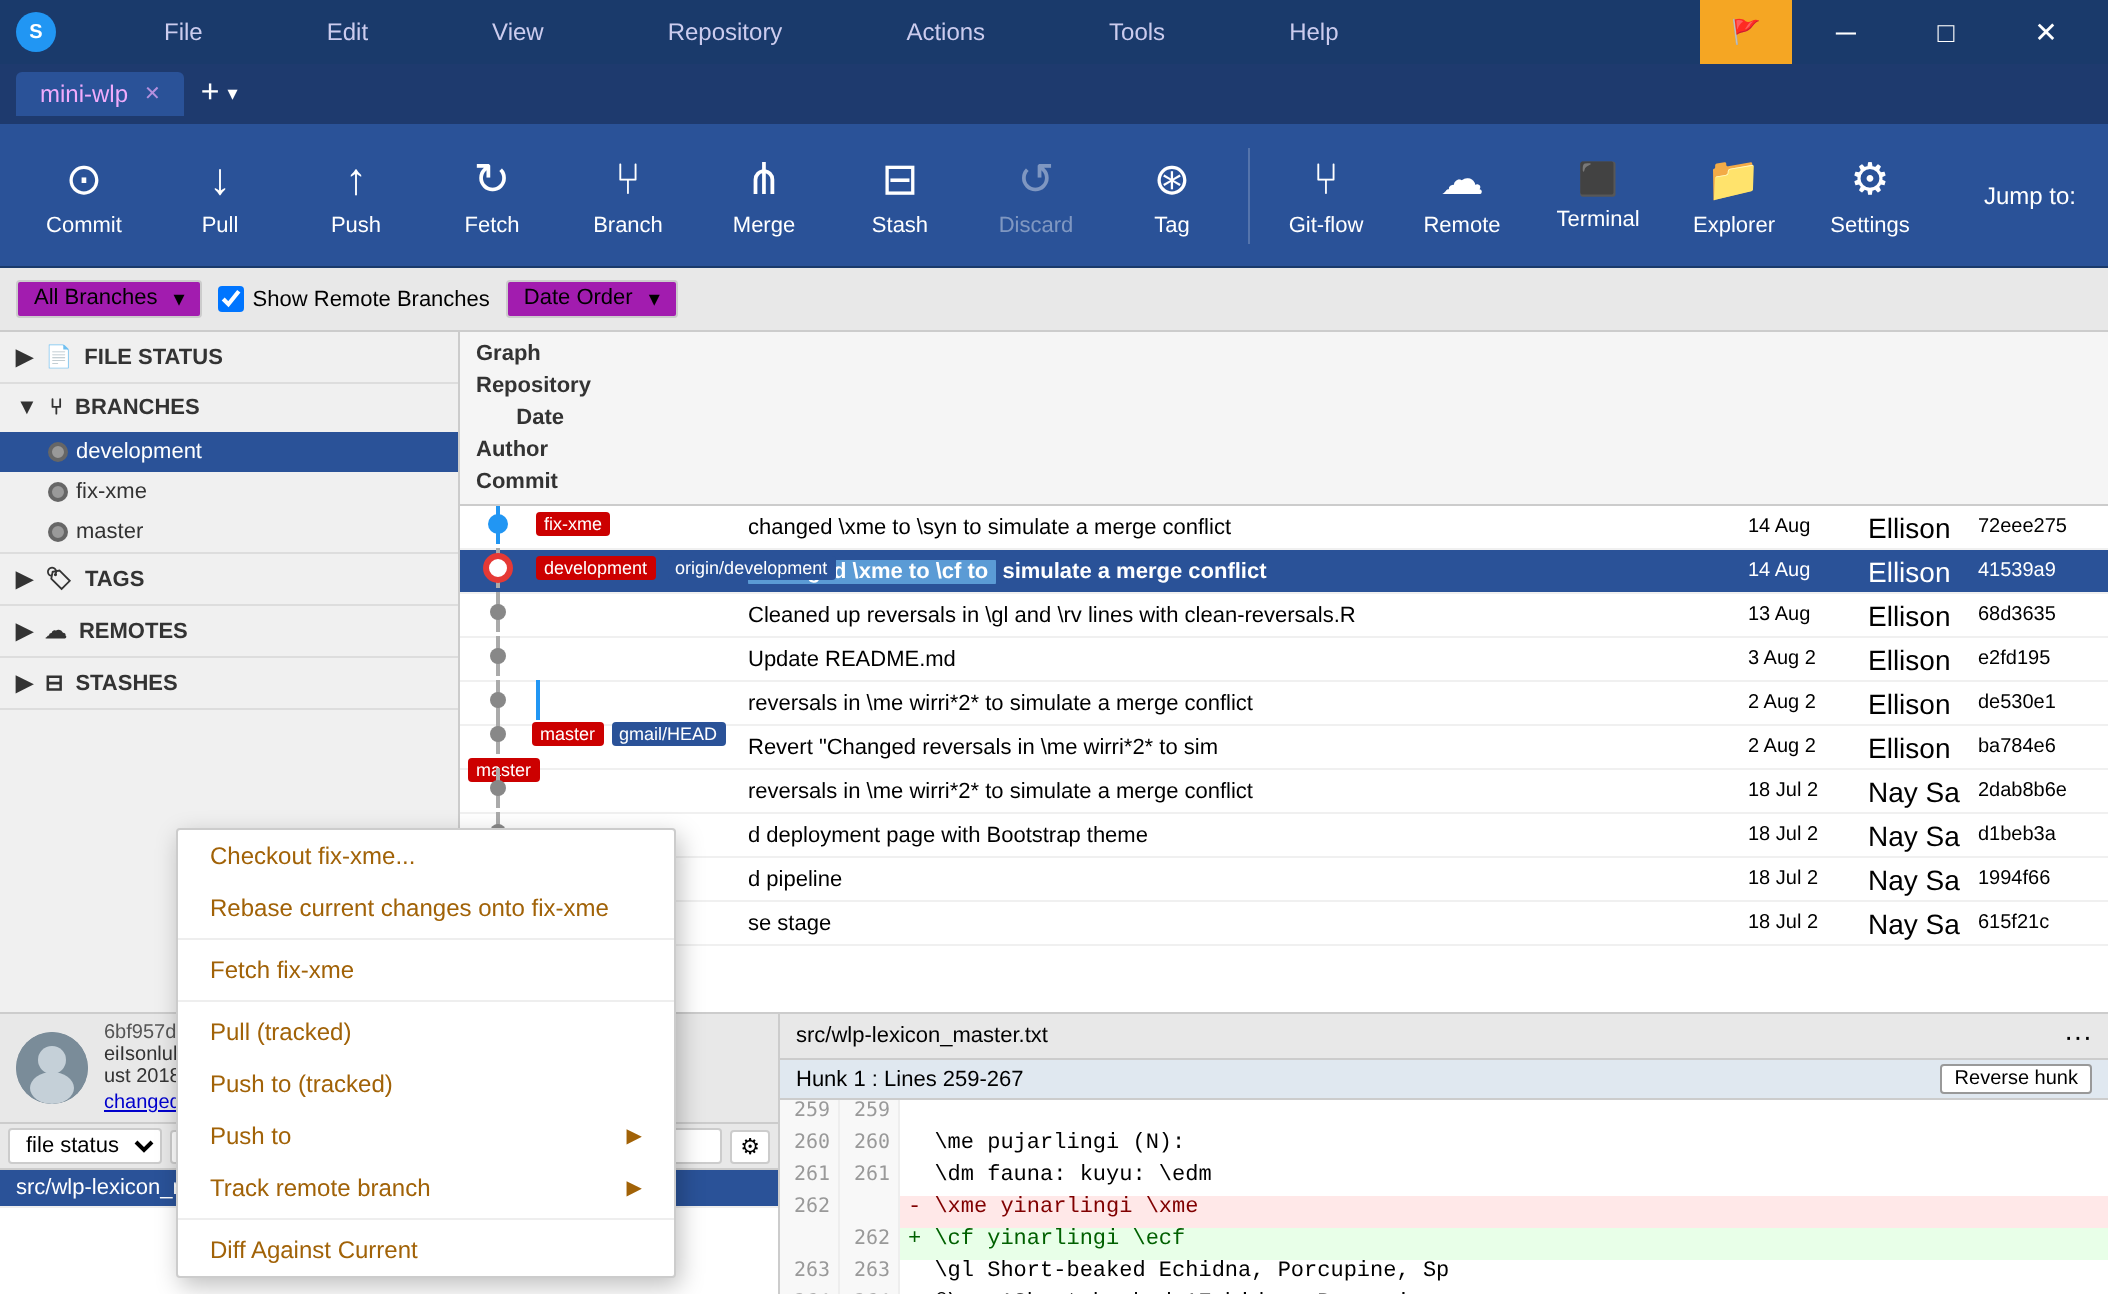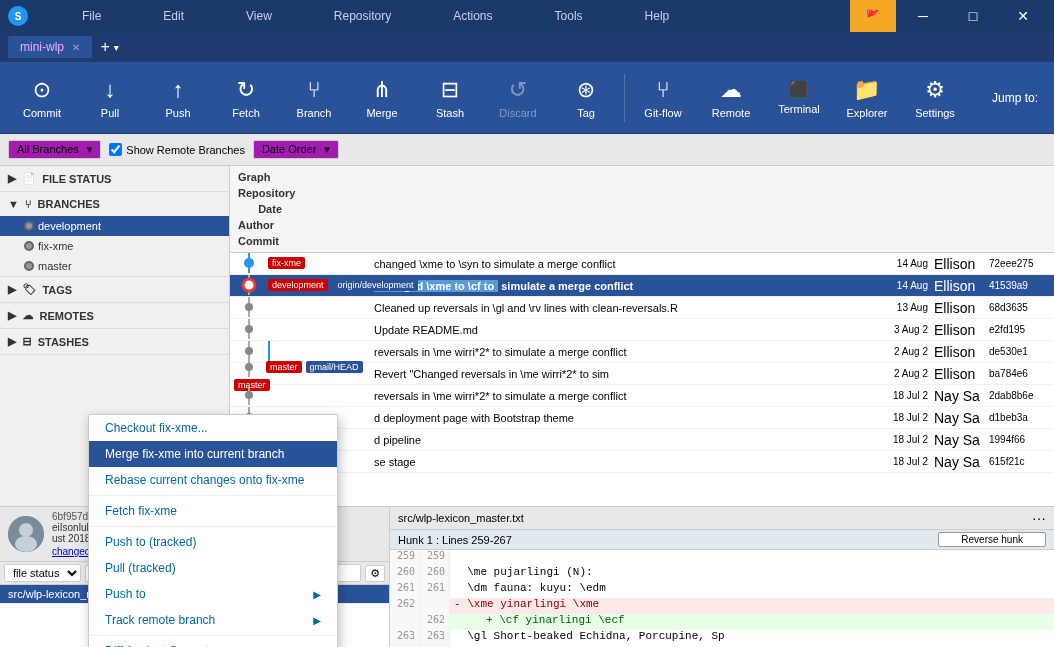--- a/index.html
+++ b/index.html
@@ -131,21 +131,21 @@
 
     .graph-rows { overflow-y: auto; flex: 1; background: white; }
     .graph-row {
       display: flex; align-items: center;
       height: 22px; border-bottom: 1px solid #f0f0f0;
       font-size: 11px;
     }
     .graph-row.selected { background: #2a5298; color: white; }
     .graph-col-graph { width: 140px; flex-shrink: 0; position: relative; padding-left: 4px; }
     .graph-col-desc { flex: 1; padding: 0 4px; overflow: hidden; white-space: nowrap; text-overflow: ellipsis; }
-    .graph-col-date { width: 60px; flex-shrink: 0; text-align: right; padding-right: 6px; font-size: 10px; }
+    .graph-col-date { width: 60px; flex-shrink: 0; padding-right: 6px; font-size: 10px; }
     .graph-col-author { width: 55px; flex-shrink: 0; font-size: 14px; }
     .graph-col-commit { width: 65px; flex-shrink: 0; font-size: 10px; }
 
     .tag-badge {
       display: inline-flex; align-items: center;
       background: #c00; color: white; font-size: 9px;
       padding: 1px 4px; border-radius: 2px; margin-right: 2px;
     }
     .tag-badge.blue { background: #2a5298; }
 
@@ -155,21 +155,21 @@
       left: 88px;
       top: 248px;
       background: white;
       border: 1px solid #ccc;
       box-shadow: 2px 4px 12px rgba(0,0,0,0.25);
       z-index: 100;
       width: 250px;
       border-radius: 2px;
     }
     .context-menu-item {
-      padding: 6px 16px; font-size: 12px; cursor: pointer; color: #0369a1;
+      padding: 6px 16px; font-size: 12px; cursor: pointer; color: #a16207;
       display: flex; align-items: center; justify-content: space-between;
     }
     .context-menu-item.highlighted { background: #2a5298; color: white; }
     .context-menu-sep { height: 1px; background: #eee; margin: 2px 0; }
     .context-menu-arrow { font-size: 10px; }
 
     
     .bottom-panel {
       display: flex;
       height: 220px;
@@ -204,29 +204,29 @@
     }
     .diff-panel-title { font-weight: normal; font-size: 11px; }
     .diff-panel-dots { cursor: pointer; font-size: 14px; }
     .diff-hunk-header {
       display: flex; align-items: center; justify-content: space-between;
       padding: 2px 8px; background: #e0e8f0; border-bottom: 1px solid #ccc;
       font-size: 11px;
     }
     .reverse-hunk-btn {
       background: white; border: 1px solid #999; font-size: 10px;
-      padding: 1px 22px; cursor: pointer; border-radius: 2px;
+      padding: 1px 6px; cursor: pointer; border-radius: 2px;
     }
     .diff-content { flex: 1; overflow: auto; background: white; font-family: monospace; font-size: 11px; }
     .diff-line { display: flex; min-height: 16px; }
     .diff-line-num { width: 30px; text-align: right; padding-right: 4px; color: #999; flex-shrink: 0; background: #f8f8f8; border-right: 1px solid #eee; font-size: 10px; }
     .diff-line-num2 { width: 30px; text-align: right; padding-right: 4px; color: #999; flex-shrink: 0; background: #f8f8f8; border-right: 1px solid #eee; font-size: 10px; }
     .diff-line-content { flex: 1; padding-left: 4px; white-space: pre; font-family: Liberation Mono, monospace; }
     .diff-line.add { background: #e8ffe8; }
-    .diff-line.add .diff-line-content { color: #006000; margin-left: 32px; }
+    .diff-line.add .diff-line-content { color: #006000; }
     .diff-line.remove { background: #ffe8e8; }
     .diff-line.remove .diff-line-content { color: #800000; }
     .diff-line.context { background: white; }
 
     
     .commit-info {
       width: 390px; flex-shrink: 0; border-right: 1px solid #ccc;
       display: flex; flex-direction: column; background: white;
     }
     .commit-info-header {
@@ -565,36 +565,33 @@
         <div class="graph-col-commit">615f21c</div>
       </div>
 
     </div>
   </div>
 
   <div class="context-menu">
     <div class="context-menu-item">
       <span>Checkout fix-xme...</span>
     </div>
-    <div class="context-menu-item highlighted">
-      <span>Merge fix-xme into current branch</span>
-    </div>
     <div class="context-menu-item">
       <span>Rebase current changes onto fix-xme</span>
     </div>
     <div class="context-menu-sep"></div>
     <div class="context-menu-item">
       <span>Fetch fix-xme</span>
     </div>
     <div class="context-menu-sep"></div>
     <div class="context-menu-item">
+      <span>Pull  (tracked)</span>
+    </div>
+    <div class="context-menu-item">
       <span>Push to  (tracked)</span>
-    </div>
-    <div class="context-menu-item">
-      <span>Pull  (tracked)</span>
     </div>
     <div class="context-menu-item">
       <span>Push to</span>
       <span class="context-menu-arrow">▶</span>
     </div>
     <div class="context-menu-item">
       <span>Track remote branch</span>
       <span class="context-menu-arrow">▶</span>
     </div>
     <div class="context-menu-sep"></div>

